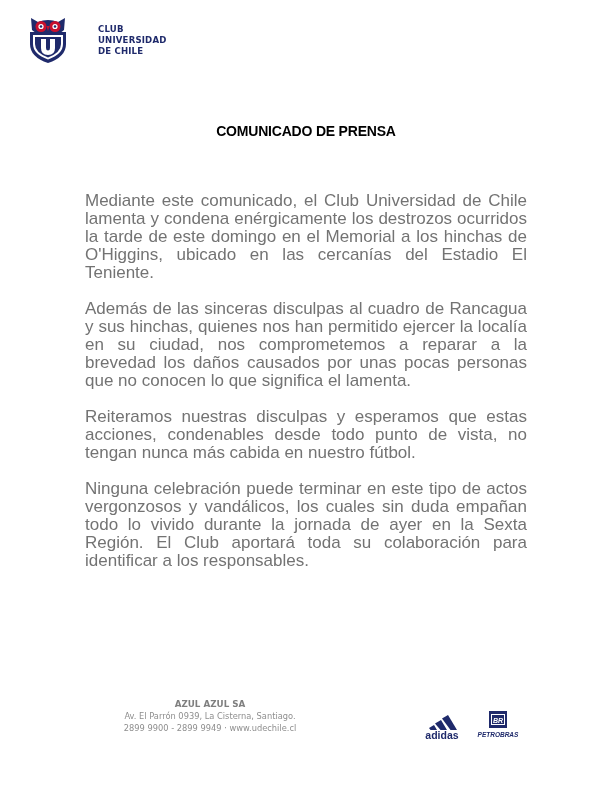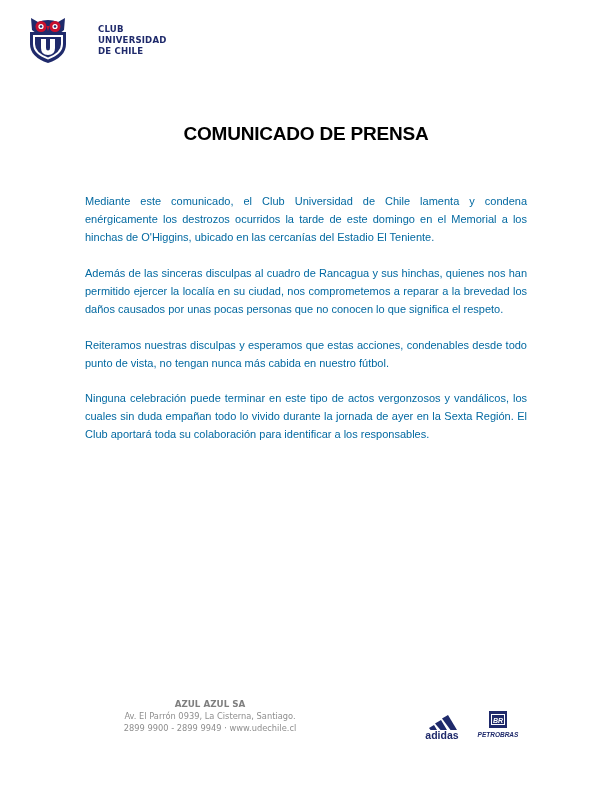--- a/index.html
+++ b/index.html
@@ -9,27 +9,27 @@
     }
     .logo-area { position: absolute; left: 27px; top: 14px; display: flex; align-items: center; gap: 21px; }
     .crest { width: 42px; height: 50px; }
     .club-name {
       margin-left: 8px; color: #1f2a6b; font-family: "DejaVu Sans", sans-serif;
       font-weight: bold; font-size: 9.5px; line-height: 11px; letter-spacing: 0.2px;
       transform: scaleX(0.9); transform-origin: left center;
     }
     .title {
       position: absolute; top: 123px; left: 0; width: 612px; text-align: center;
-      font-family: "Liberation Sans", sans-serif; font-weight: bold; font-size: 19px;
+      font-family: "Liberation Sans", sans-serif; font-weight: bold; font-size: 14px;
       letter-spacing: -0.2px;
     }
     .body {
       position: absolute; left: 85px; top: 192px; width: 442px;
-      font-family: "Liberation Sans", sans-serif; font-size: 11px; line-height: 18.1px;
-      text-align: justify; color: #0369a1;
+      font-family: "Liberation Sans", sans-serif; font-size: 17px; line-height: 18.1px;
+      text-align: justify; color: #737373;
     }
     .body p { margin: 0 0 17.5px 0; }
     .footer-info {
       position: absolute; left: 104px; top: 698px; width: 212px; text-align: center;
       color: #8e8e8e; font-family: "DejaVu Sans", sans-serif; font-size: 9px; line-height: 12px;
       transform: scaleX(0.92); transform-origin: center;
     }
     .footer-info .company { font-weight: bold; font-size: 9.5px; color: #7f7f7f; }
     .sponsor-adidas { position: absolute; left: 420px; top: 708px; width: 44px; height: 32px; }
     .sponsor-petrobras { position: absolute; left: 473px; top: 710px; width: 52px; height: 30px; }
@@ -59,21 +59,21 @@
     <div>CLUB</div>
     <div>UNIVERSIDAD</div>
     <div>DE CHILE</div>
   </div>
 </div>
 
 <div class="title">COMUNICADO DE PRENSA</div>
 
 <div class="body">
   <p>Mediante este comunicado, el Club Universidad de Chile lamenta y condena enérgicamente los destrozos ocurridos la tarde de este domingo en el Memorial a los hinchas de O'Higgins, ubicado en las cercanías del Estadio El Teniente.</p>
-  <p>Además de las sinceras disculpas al cuadro de Rancagua y sus hinchas, quienes nos han permitido ejercer la localía en su ciudad, nos comprometemos a reparar a la brevedad los daños causados por unas pocas personas que no conocen lo que significa el respeto.</p>
+  <p>Además de las sinceras disculpas al cuadro de Rancagua y sus hinchas, quienes nos han permitido ejercer la localía en su ciudad, nos comprometemos a reparar a la brevedad los daños causados por unas pocas personas que no conocen lo que significa el lamenta.</p>
   <p>Reiteramos nuestras disculpas y esperamos que estas acciones, condenables desde todo punto de vista, no tengan nunca más cabida en nuestro fútbol.</p>
   <p>Ninguna celebración puede terminar en este tipo de actos vergonzosos y vandálicos, los cuales sin duda empañan todo lo vivido durante la jornada de ayer en la Sexta Región. El Club aportará toda su colaboración para identificar a los responsables.</p>
 </div>
 
 <div class="footer-info">
   <div class="company">AZUL AZUL SA</div>
   <div>Av. El Parrón 0939, La Cisterna, Santiago.</div>
   <div>2899 9900 - 2899 9949 · www.udechile.cl</div>
 </div>
 

